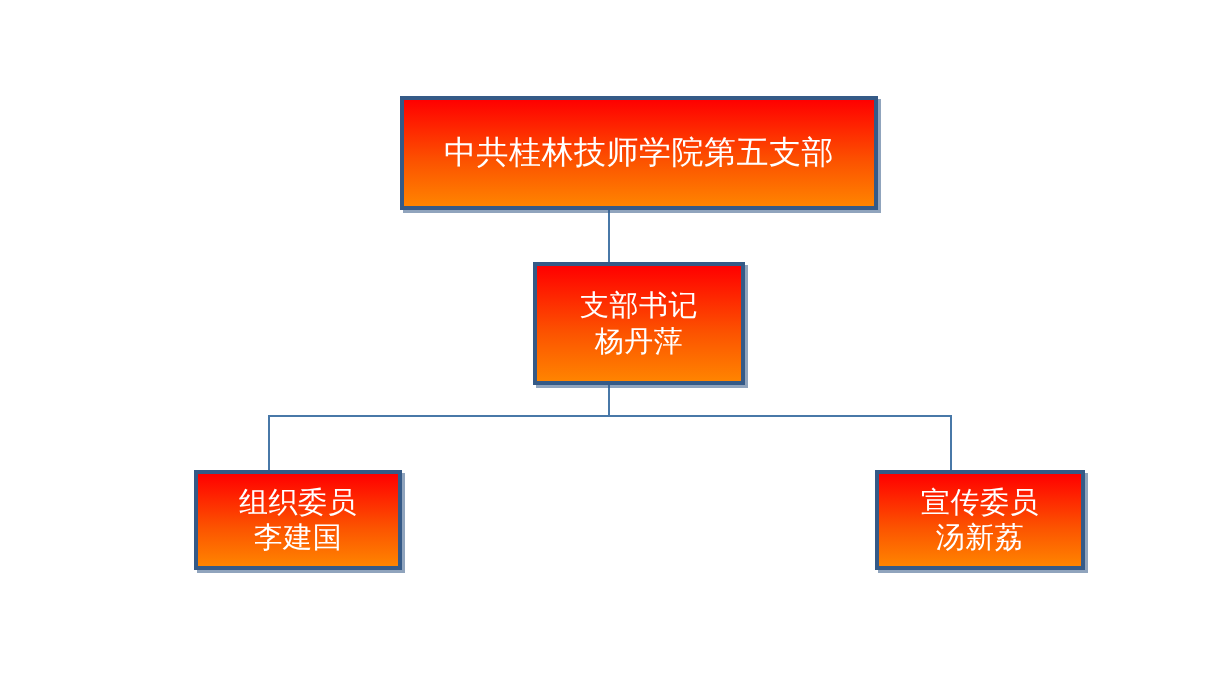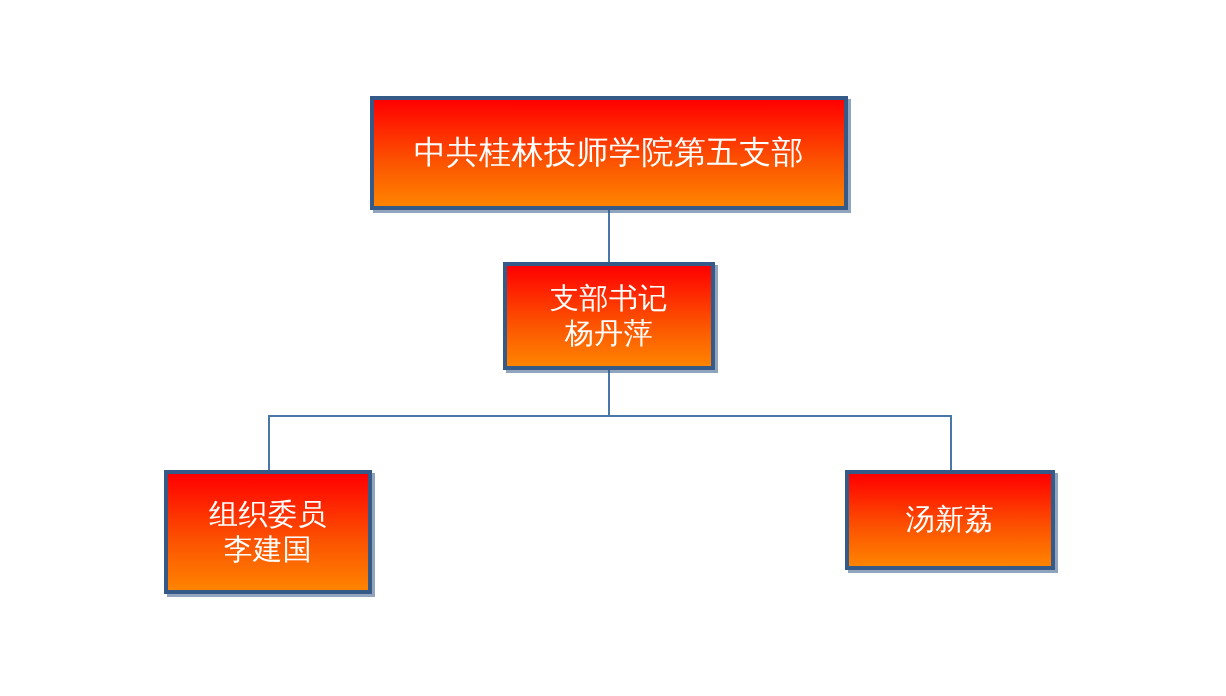--- a/index.html
+++ b/index.html
@@ -35,45 +35,46 @@
     box-shadow: 3px 3px 0 0 rgba(53, 90, 135, 0.55);
     display: flex;
     flex-direction: column;
     align-items: center;
     justify-content: center;
     text-align: center;
     color: #ffffff;
     line-height: 1.22;
     letter-spacing: 0.5px;
     user-select: none;
+    margin-left: 30px;
   }
   .node .line {
     display: block;
     white-space: nowrap;
   }
 
   #node-root {
     left: 370px;
     top: 96px;
     width: 478px;
     height: 114px;
     font-size: 32px;
   }
   #node-secretary {
     left: 503px;
     top: 262px;
     width: 212px;
-    height: 108px;
+    height: 123px;
     font-size: 29px;
   }
   #node-org {
     left: 164px;
     top: 470px;
     width: 208px;
-    height: 124px;
+    height: 100px;
     font-size: 29px;
   }
   #node-publicity {
     left: 845px;
     top: 470px;
     width: 210px;
     height: 100px;
     font-size: 29px;
   }
 </style>
@@ -100,16 +101,17 @@
     <span class="line">支部书记</span>
     <span class="line">杨丹萍</span>
   </div>
 
   <div class="node" id="node-org">
     <span class="line">组织委员</span>
     <span class="line">李建国</span>
   </div>
 
   <div class="node" id="node-publicity">
+    <span class="line">宣传委员</span>
     <span class="line">汤新荔</span>
   </div>
 
 </div>
 
 </body></html>

